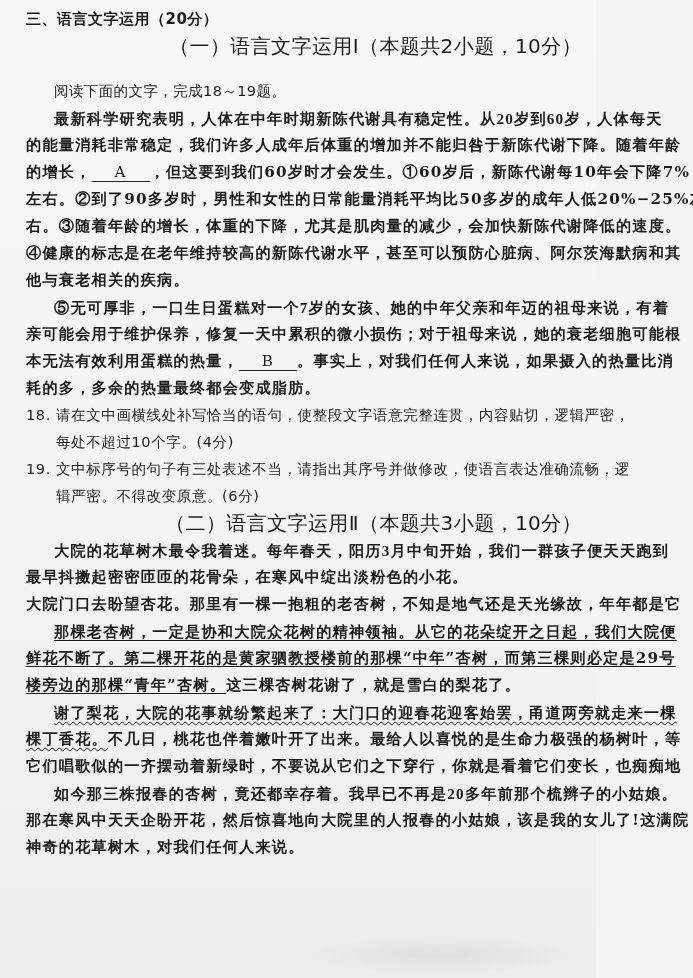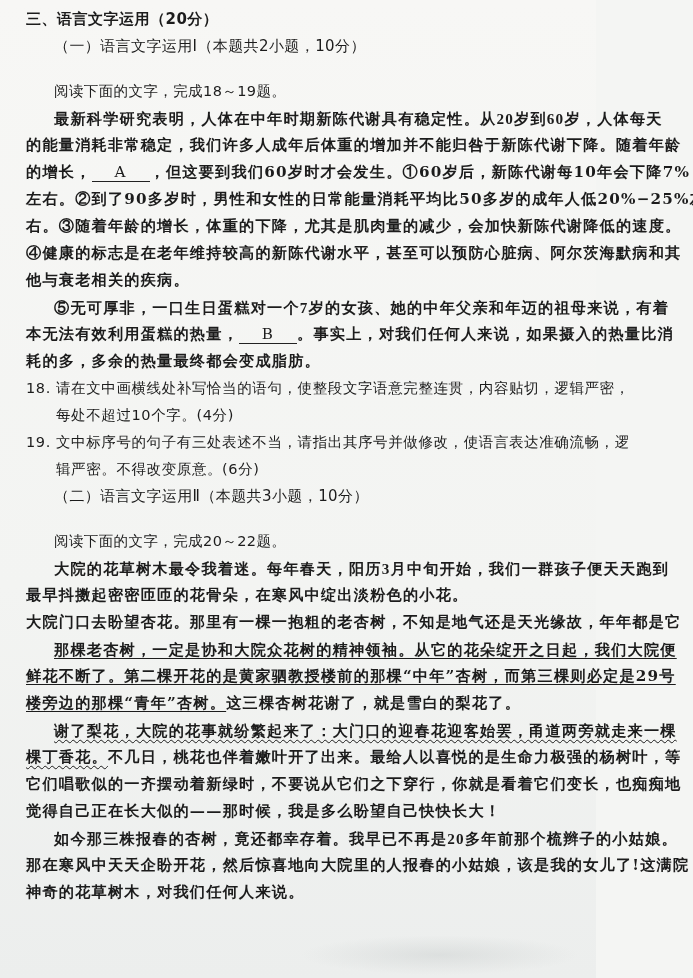--- a/index.html
+++ b/index.html
@@ -9,21 +9,21 @@
     font-family: "DejaVu Serif", "Liberation Serif", serif;
     color: #1c1c1c;
   }
   .page {
     position: relative; width: 596px; height: 978px;
     background: linear-gradient(180deg, #f7f7f5 0%, #f3f4f2 60%, #eceeed 100%);
     box-sizing: border-box; padding: 6px 14px 0 26px;
   }
   .line { font-size: 15.2px; line-height: 27px; white-space: nowrap; letter-spacing: 1.2px; }
   .sec-title { font-family: "DejaVu Sans", "Liberation Sans", sans-serif; font-weight: bold; font-size: 15px; letter-spacing: 0.5px; }
-  .sub-title { padding-left: 28px; font-family: "DejaVu Sans", "Liberation Sans", sans-serif; font-size: 15px; letter-spacing: 0.4px; }
+  .sub-title { padding-left: 28px; font-family: "DejaVu Sans", "Liberation Sans", sans-serif; font-size: 20px; letter-spacing: 0.4px; text-align: right; }
   .instr { padding-left: 28px; font-family: "DejaVu Sans", "Liberation Sans", sans-serif; font-size: 14.5px; letter-spacing: 0.4px; margin-top: 18px; }
   .para { font-weight: bold; }
   .indent { padding-left: 28px; font-family: Liberation Serif, serif; }
   .blank { display: inline-block; min-width: 58px; text-align: center; border-bottom: 1px solid #222; line-height: 18px; font-weight: normal; }
   .u-straight { text-decoration: underline; text-decoration-thickness: 1px; text-underline-offset: 3px; }
   .u-wavy { text-decoration: underline wavy; text-decoration-thickness: 1px; text-underline-offset: 3px; }
   .q { font-family: "DejaVu Sans", "Liberation Sans", sans-serif; font-size: 14.5px; letter-spacing: 0.6px; }
   .q-num { display: inline-block; width: 30px; }
   .q-cont { padding-left: 30px; }
   .scan-blot {
@@ -45,51 +45,50 @@
     <div class="line para indent">最新科学研究表明，人体在中年时期新陈代谢具有稳定性。从20岁到60岁，人体每天</div>
     <div class="line para">的能量消耗非常稳定，我们许多人成年后体重的增加并不能归咎于新陈代谢下降。随着年龄</div>
     <div class="line para">
       <span>的增长，</span><span class="blank">A</span><span>，但这要到我们60岁时才会发生。①60岁后，新陈代谢每10年会下降7%</span>
     </div>
     <div class="line para">左右。②到了90多岁时，男性和女性的日常能量消耗平均比50多岁的成年人低20%−25%左</div>
     <div class="line para">右。③随着年龄的增长，体重的下降，尤其是肌肉量的减少，会加快新陈代谢降低的速度。</div>
     <div class="line para">④健康的标志是在老年维持较高的新陈代谢水平，甚至可以预防心脏病、阿尔茨海默病和其</div>
     <div class="line para">他与衰老相关的疾病。</div>
     <div class="line para indent">⑤无可厚非，一口生日蛋糕对一个7岁的女孩、她的中年父亲和年迈的祖母来说，有着</div>
+    <div class="line para">亲可能会用于维护保养，修复一天中累积的微小损伤；对于祖母来说，她的衰老细胞可能根</div>
     <div class="line para">
       <span>本无法有效利用蛋糕的热量，</span><span class="blank">B</span><span>。事实上，对我们任何人来说，如果摄入的热量比消</span>
     </div>
     <div class="line para">耗的多，多余的热量最终都会变成脂肪。</div>
   </div>
 
   <div>
     <div class="line q"><span class="q-num">18.</span><span>请在文中画横线处补写恰当的语句，使整段文字语意完整连贯，内容贴切，逻辑严密，</span></div>
     <div class="line q q-cont">每处不超过10个字。(4分)</div>
   </div>
   <div>
     <div class="line q"><span class="q-num">19.</span><span>文中标序号的句子有三处表述不当，请指出其序号并做修改，使语言表达准确流畅，逻</span></div>
     <div class="line q q-cont">辑严密。不得改变原意。(6分)</div>
   </div>
 
   <div class="line sub-title">（二）语言文字运用Ⅱ（本题共3小题，10分）</div>
-  <div class="line instr">阅读下面的文字，完成20～22题。</div>
 
   <div>
     <div class="line para indent">大院的花草树木最令我着迷。每年春天，阳历3月中旬开始，我们一群孩子便天天跑到</div>
     <div class="line para">最早抖擞起密密匝匝的花骨朵，在寒风中绽出淡粉色的小花。</div>
     <div class="line para">大院门口去盼望杏花。那里有一棵一抱粗的老杏树，不知是地气还是天光缘故，年年都是它</div>
 
     <div class="line para indent"><span class="u-straight">那棵老杏树，一定是协和大院众花树的精神领袖。从它的花朵绽开之日起，我们大院便</span></div>
     <div class="line para"><span class="u-straight">鲜花不断了。第二棵开花的是黄家驷教授楼前的那棵“中年”杏树，而第三棵则必定是29号</span></div>
     <div class="line para"><span class="u-straight">楼旁边的那棵“青年”杏树。</span><span>这三棵杏树花谢了，就是雪白的梨花了。</span></div>
 
     <div class="line para indent"><span class="u-wavy">谢了梨花，大院的花事就纷繁起来了：大门口的迎春花迎客始罢，甬道两旁就走来一棵</span></div>
     <div class="line para"><span class="u-wavy">棵丁香花。</span><span>不几日，桃花也伴着嫩叶开了出来。最给人以喜悦的是生命力极强的杨树叶，等</span></div>
     <div class="line para">它们唱歌似的一齐摆动着新绿时，不要说从它们之下穿行，你就是看着它们变长，也痴痴地</div>
-    <div class="line para">觉得自己正在长大似的——那时候，我是多么盼望自己快快长大！</div>
 
     <div class="line para indent">如今那三株报春的杏树，竟还都幸存着。我早已不再是20多年前那个梳辫子的小姑娘。</div>
     <div class="line para">那在寒风中天天企盼开花，然后惊喜地向大院里的人报春的小姑娘，该是我的女儿了!这满院</div>
     <div class="line para">神奇的花草树木，对我们任何人来说。</div>
   </div>
 
   <div class="scan-blot"></div>
 </div>
 
 </body></html>

